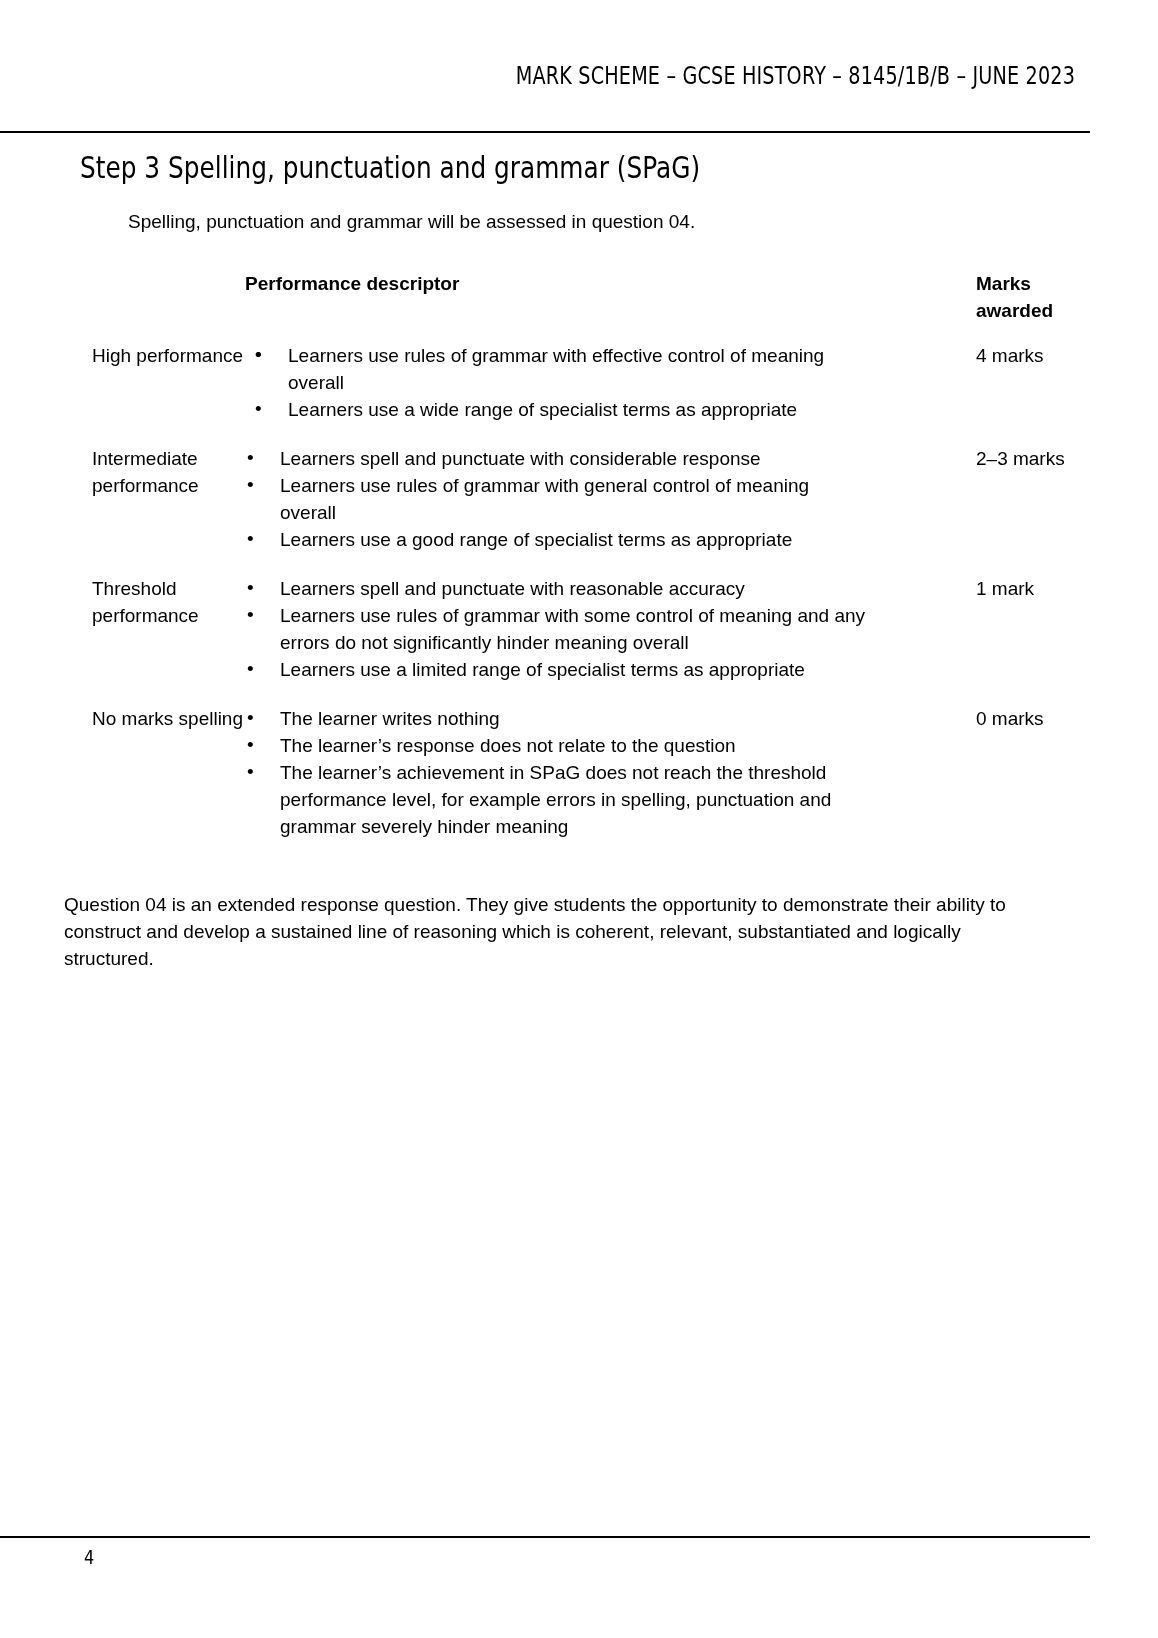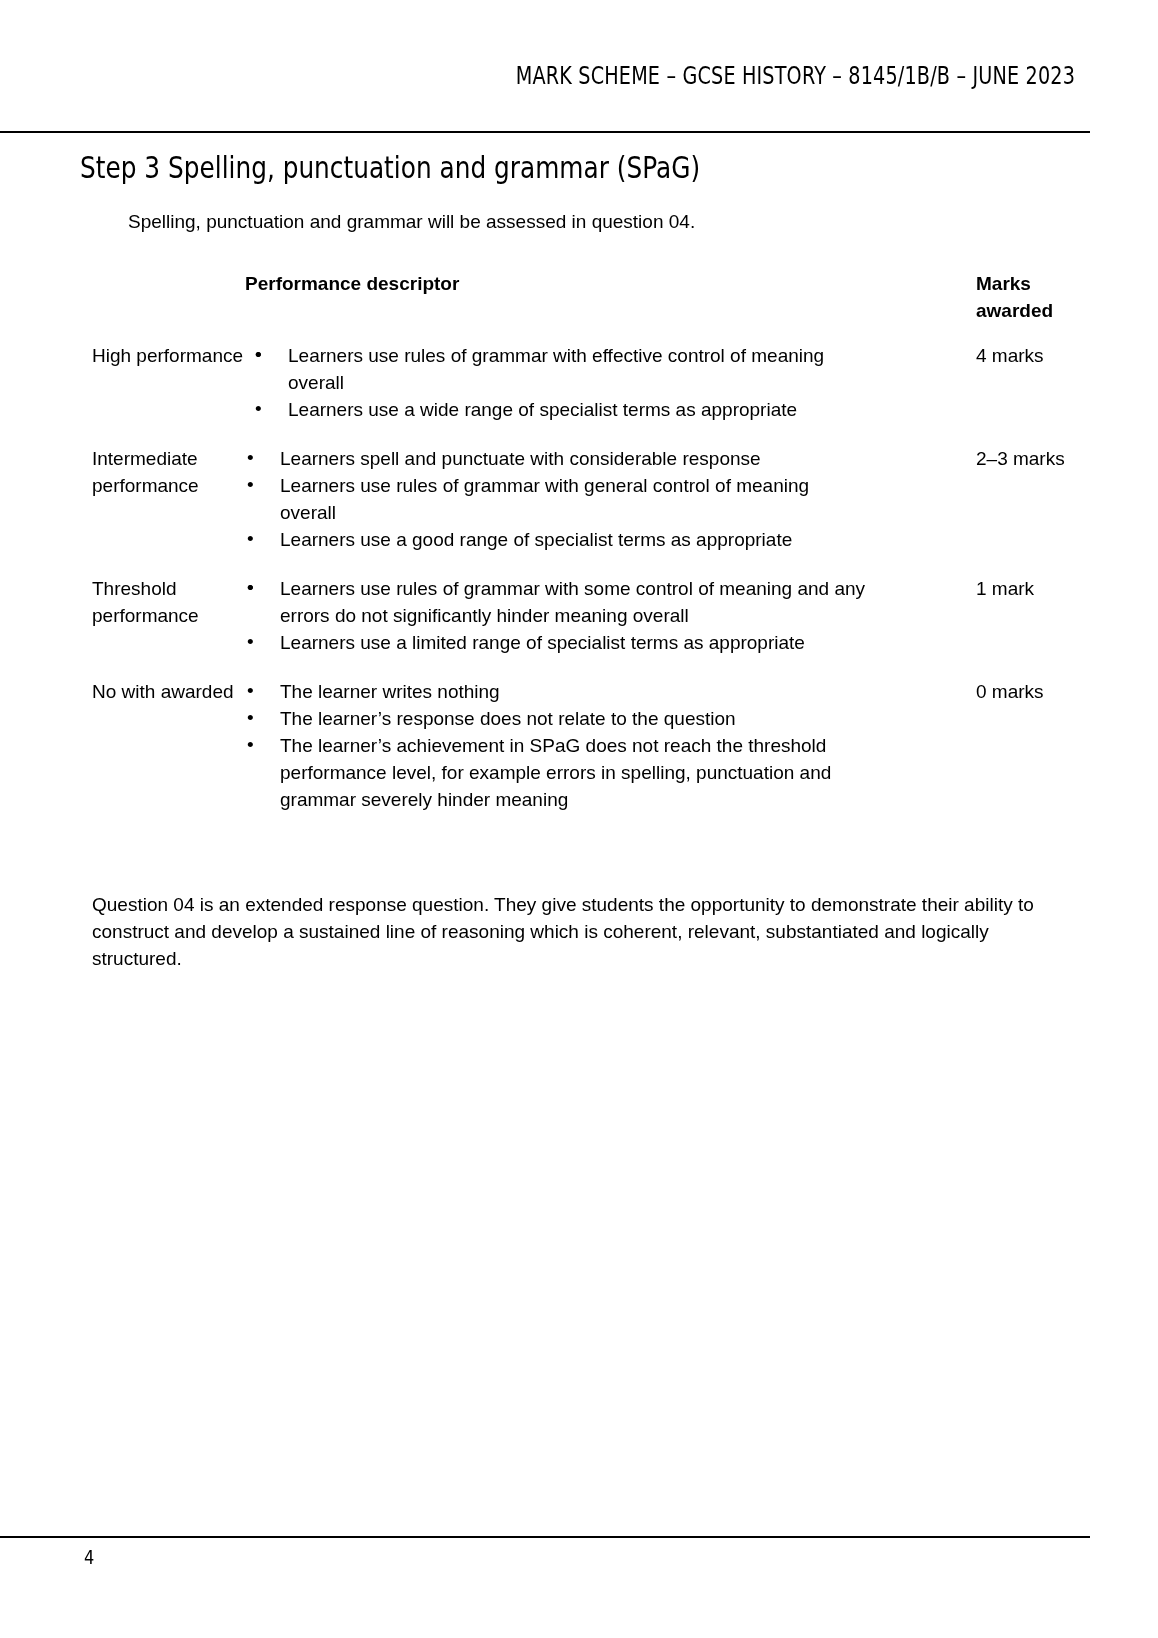--- a/index.html
+++ b/index.html
@@ -50,21 +50,21 @@
   .marks { white-space:nowrap; }
 
   ul.bullets { margin:0; padding:0; list-style:none; max-width:622px; }
   ul.bullets li { position:relative; padding-left:35px; }
   ul.bullets .bullet {
     position:absolute; left:2px; top:-1px; font-size:19px;
   }
   ul.bullets.indented { margin-left:8px; }
 
   .closing {
-    position:absolute; left:92px; top:891px; width:950px;
+    position:absolute; left:64px; top:891px; width:950px;
     font-size:19px; line-height:27px;
   }
   .page-number {
     position:absolute; left:84px; top:1546px;
     font-family:"DejaVu Sans", sans-serif;
     font-size:19px; line-height:22px;
     transform:scaleX(0.85); transform-origin:0 50%;
   }
 </style>
 </head>
@@ -105,30 +105,30 @@
         <li><span class="bullet">•</span><span>Learners use a good range of specialist terms as appropriate</span></li>
       </ul>
     </div>
     <div class="c3 marks">2–3 marks</div>
   </div>
 
   <div class="trow">
     <div class="c1">Threshold performance</div>
     <div class="c2">
       <ul class="bullets">
-        <li><span class="bullet">•</span></li>
+        <li><span class="bullet">•</span><span>Learners spell and punctuate with reasonable accuracy</span></li>
         <li><span class="bullet">•</span><span>Learners use rules of grammar with some control of meaning and any errors do not significantly hinder meaning overall</span></li>
         <li><span class="bullet">•</span><span>Learners use a limited range of specialist terms as appropriate</span></li>
       </ul>
     </div>
     <div class="c3 marks">1 mark</div>
   </div>
 
   <div class="trow">
-    <div class="c1">No with awarded</div>
+    <div class="c1">No marks spelling</div>
     <div class="c2">
       <ul class="bullets">
         <li><span class="bullet">•</span><span>The learner writes nothing</span></li>
         <li><span class="bullet">•</span><span>The learner’s response does not relate to the question</span></li>
         <li><span class="bullet">•</span><span>The learner’s achievement in SPaG does not reach the threshold performance level, for example errors in spelling, punctuation and grammar severely hinder meaning</span></li>
       </ul>
     </div>
     <div class="c3 marks">0 marks</div>
   </div>
 

